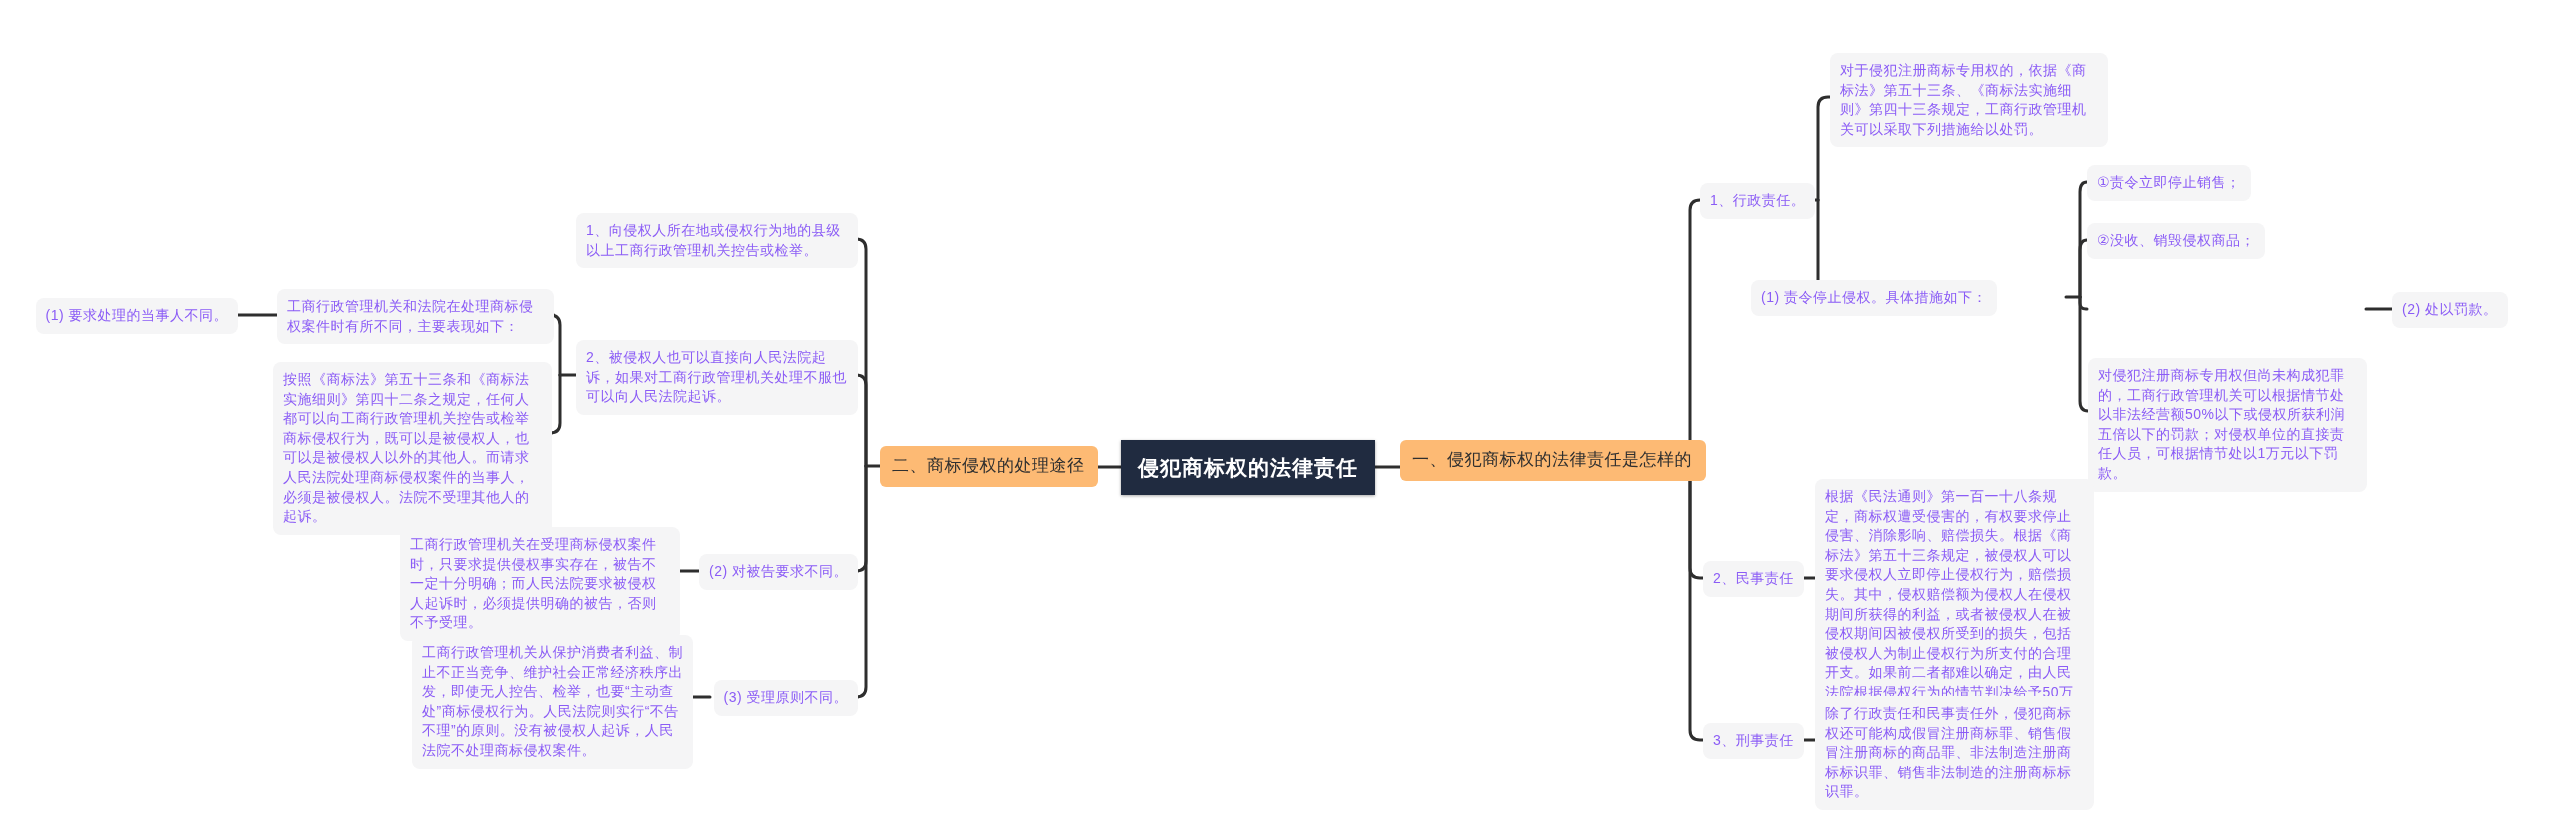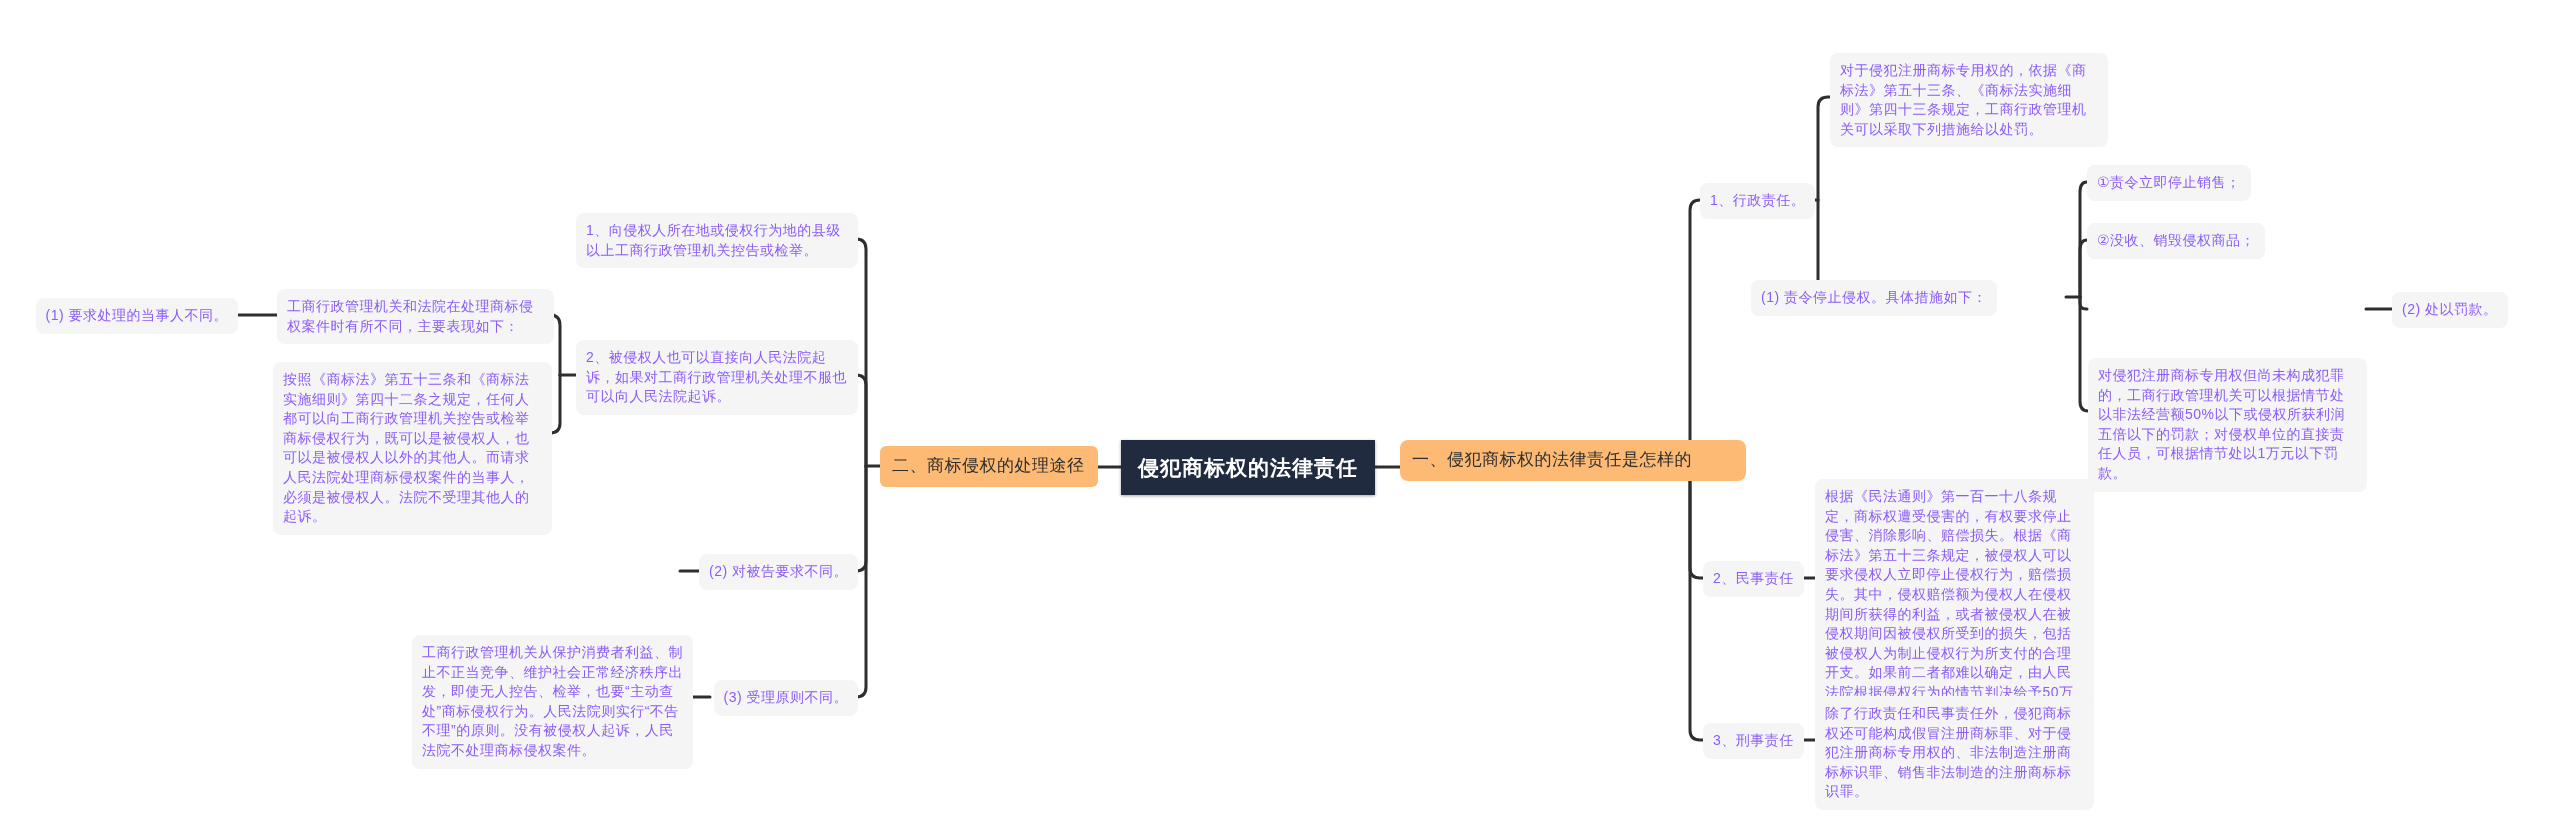--- a/index.html
+++ b/index.html
@@ -83,36 +83,37 @@
     <path d="M2080 297 V303 Q2080 309 2086 309 H2087"></path>
     <path d="M2080 297 V401 Q2080 411 2088 411"></path>
     <path d="M2366 309 H2392"></path>
 
     <path d="M1799 578 H1815"></path>
     <path d="M1799 740 H1815"></path>
   </svg>
 
   <div class="node center-node" style="left:1121px;top:440px;width:254px;">侵犯商标权的法律责任</div>
   <div class="node branch" style="left:880px;top:446px;width:218px;">二、商标侵权的处理途径</div>
-  <div class="node branch" style="left:1400px;top:440px;width:346px;border-radius:8px;">一、侵犯商标权的法律责任是怎样的</div>
+  <div class="node branch" style="left:1400px;top:440px;width:306px;">一、侵犯商标权的法律责任是怎样的</div>
 
   <div class="node" style="left:576px;top:213px;width:282px;">1、向侵权人所在地或侵权行为地的县级以上工商行政管理机关控告或检举。</div>
   <div class="node" style="left:576px;top:340px;width:282px;">2、被侵权人也可以直接向人民法院起诉，如果对工商行政管理机关处理不服也可以向人民法院起诉。</div>
   <div class="node" style="left:277px;top:289px;width:277px;">工商行政管理机关和法院在处理商标侵权案件时有所不同，主要表现如下：</div>
   <div class="node auto" style="right:2322px;top:298px;">(1) 要求处理的当事人不同。</div>
   <div class="node" style="left:273px;top:362px;width:279px;">按照《商标法》第五十三条和《商标法实施细则》第四十二条之规定，任何人都可以向工商行政管理机关控告或检举商标侵权行为，既可以是被侵权人，也可以是被侵权人以外的其他人。而请求人民法院处理商标侵权案件的当事人，必须是被侵权人。法院不受理其他人的起诉。</div>
   <div class="node auto" style="right:1702px;top:554px;">(2) 对被告要求不同。</div>
+  <div class="node" style="left:400px;top:527px;width:280px;">工商行政管理机关在受理商标侵权案件时，只要求提供侵权事实存在，被告不一定十分明确；而人民法院要求被侵权人起诉时，必须提供明确的被告，否则不予受理。</div>
   <div class="node auto" style="right:1702px;top:680px;">(3) 受理原则不同。</div>
   <div class="node" style="left:412px;top:635px;width:281px;">工商行政管理机关从保护消费者利益、制止不正当竞争、维护社会正常经济秩序出发，即使无人控告、检举，也要“主动查处”商标侵权行为。人民法院则实行“不告不理”的原则。没有被侵权人起诉，人民法院不处理商标侵权案件。</div>
 
   <div class="node auto" style="left:1700px;top:183px;">1、行政责任。</div>
   <div class="node" style="left:1830px;top:53px;width:278px;">对于侵犯注册商标专用权的，依据《商标法》第五十三条、《商标法实施细则》第四十三条规定，工商行政管理机关可以采取下列措施给以处罚。</div>
   <div class="node auto" style="left:1751px;top:280px;text-align:center;">(1) 责令停止侵权。具体措施如下：</div>
   <div class="node auto" style="left:2087px;top:165px;">①责令立即停止销售；</div>
   <div class="node auto" style="left:2087px;top:223px;">②没收、销毁侵权商品；</div>
   <div class="node auto" style="left:2392px;top:292px;">(2) 处以罚款。</div>
   <div class="node" style="left:2088px;top:358px;width:279px;">对侵犯注册商标专用权但尚未构成犯罪的，工商行政管理机关可以根据情节处以非法经营额50%以下或侵权所获利润五倍以下的罚款；对侵权单位的直接责任人员，可根据情节处以1万元以下罚款。</div>
   <div class="node auto" style="left:1703px;top:561px;">2、民事责任</div>
   <div class="node" style="left:1815px;top:479px;width:279px;">根据《民法通则》第一百一十八条规定，商标权遭受侵害的，有权要求停止侵害、消除影响、赔偿损失。根据《商标法》第五十三条规定，被侵权人可以要求侵权人立即停止侵权行为，赔偿损失。其中，侵权赔偿额为侵权人在侵权期间所获得的利益，或者被侵权人在被侵权期间因被侵权所受到的损失，包括被侵权人为制止侵权行为所支付的合理开支。如果前二者都难以确定，由人民法院根据侵权行为的情节判决给予50万元以下的赔偿。</div>
   <div class="node auto" style="left:1703px;top:723px;">3、刑事责任</div>
-  <div class="node" style="left:1815px;top:696px;width:279px;">除了行政责任和民事责任外，侵犯商标权还可能构成假冒注册商标罪、对于侵犯注册商标专用权的、非法制造注册商标标识罪、销售非法制造的注册商标标识罪。</div>
+  <div class="node" style="left:1815px;top:696px;width:279px;">除了行政责任和民事责任外，侵犯商标权还可能构成假冒注册商标罪、销售假冒注册商标的商品罪、非法制造注册商标标识罪、销售非法制造的注册商标标识罪。</div>
 
 </div>
 
 </body></html>

